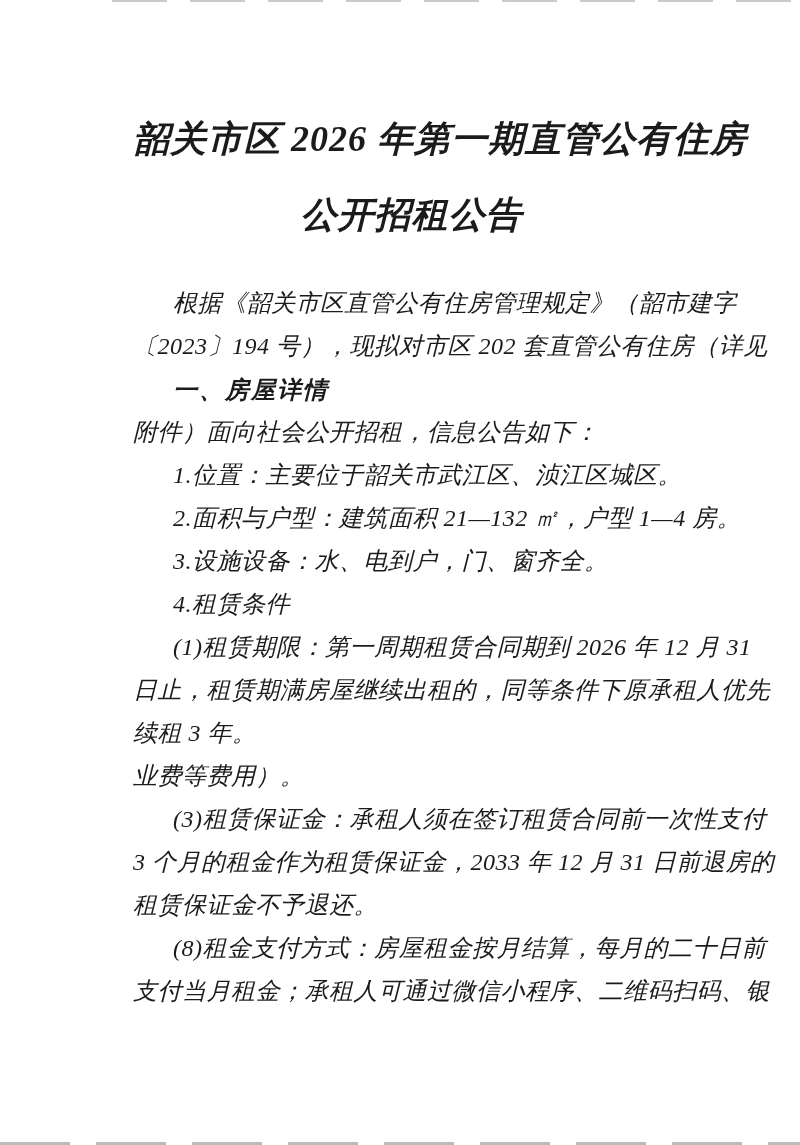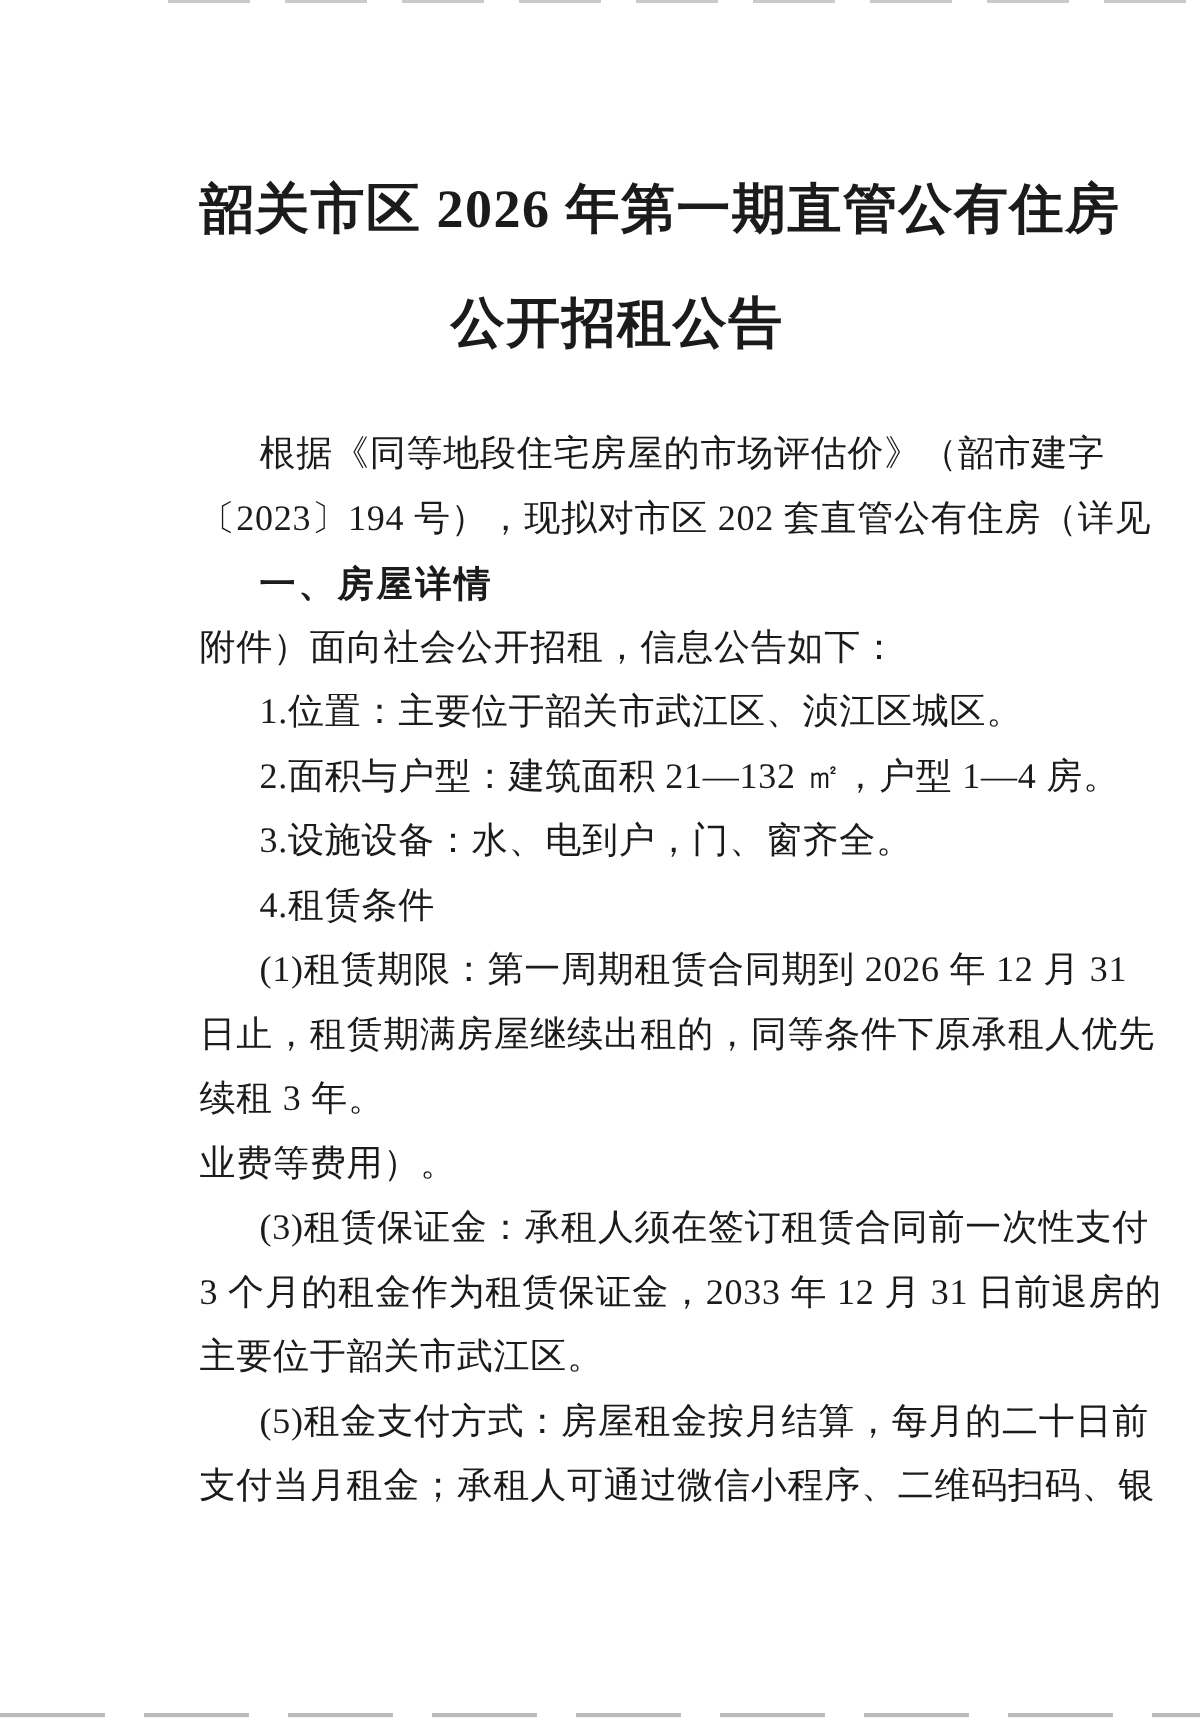--- a/index.html
+++ b/index.html
@@ -8,20 +8,21 @@
     background: #ffffff;
   }
   .page {
     position: relative;
     width: 800px;
     height: 1145px;
     background: #ffffff;
     overflow: hidden;
     font-family: "Liberation Serif", "DejaVu Serif", serif;
     color: #1b1b1b;
+    font-style: italic;
   }
   .edge-artifact {
     position: absolute;
     pointer-events: none;
   }
   .edge-artifact.top {
     top: 0;
     left: 112px;
     right: 0;
     height: 2px;
@@ -72,34 +73,34 @@
 <div class="page">
 
   <div class="edge-artifact top"></div>
 
   <div class="title-block">
     <div class="title-line">韶关市区 2026 年第一期直管公有住房</div>
     <div class="title-line">公开招租公告</div>
   </div>
 
   <div class="body-block">
-    <div class="line indent">根据《同等地段住宅房屋的市场评估价》（韶市建字</div>
+    <div class="line indent">根据《韶关市区直管公有住房管理规定》（韶市建字</div>
     <div class="line">〔2023〕194 号），现拟对市区 202 套直管公有住房（详见</div>
     <div class="line indent heading">一、房屋详情</div>
     <div class="line">附件）面向社会公开招租，信息公告如下：</div>
     <div class="line indent">1.位置：主要位于韶关市武江区、浈江区城区。</div>
     <div class="line indent">2.面积与户型：建筑面积 21—132 ㎡，户型 1—4 房。</div>
     <div class="line indent">3.设施设备：水、电到户，门、窗齐全。</div>
     <div class="line indent">4.租赁条件</div>
     <div class="line indent">(1)租赁期限：第一周期租赁合同期到 2026 年 12 月 31</div>
     <div class="line">日止，租赁期满房屋继续出租的，同等条件下原承租人优先</div>
     <div class="line">续租 3 年。</div>
     <div class="line">业费等费用）。</div>
     <div class="line indent">(3)租赁保证金：承租人须在签订租赁合同前一次性支付</div>
     <div class="line">3 个月的租金作为租赁保证金，2033 年 12 月 31 日前退房的</div>
-    <div class="line">主要位于韶关市武江区。</div>
-    <div class="line indent">(5)租金支付方式：房屋租金按月结算，每月的二十日前</div>
+    <div class="line">租赁保证金不予退还。</div>
+    <div class="line indent">(8)租金支付方式：房屋租金按月结算，每月的二十日前</div>
     <div class="line">支付当月租金；承租人可通过微信小程序、二维码扫码、银</div>
   </div>
 
   <div class="edge-artifact bottom"></div>
 
 </div>
 
 </body></html>

